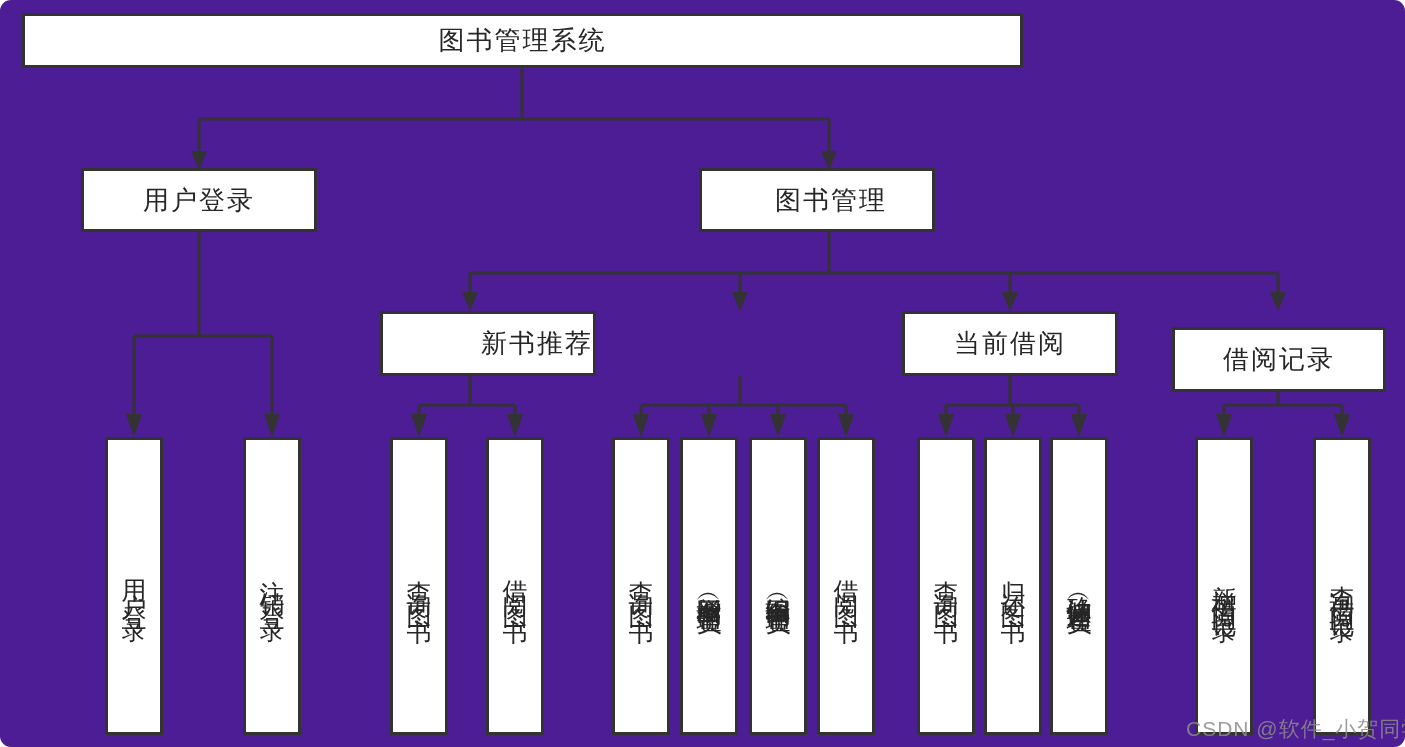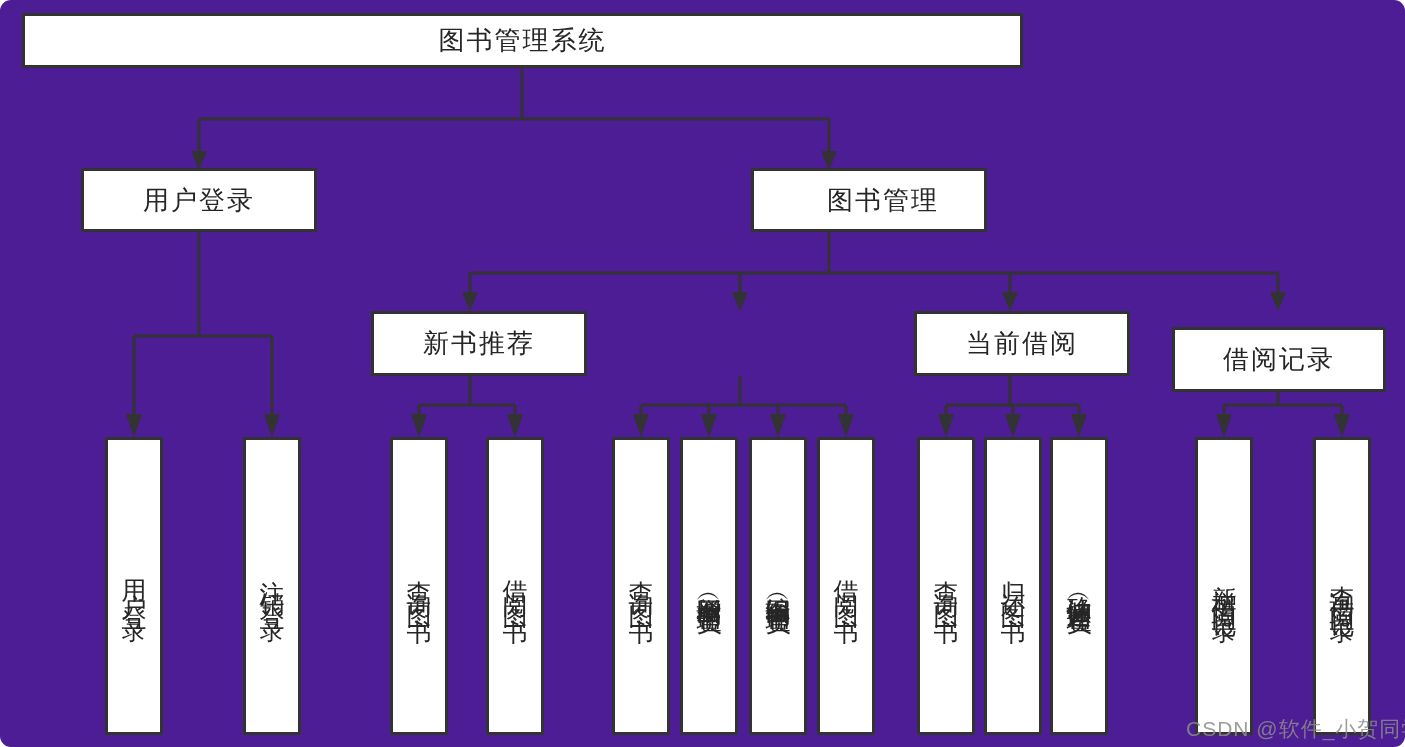--- a/index.html
+++ b/index.html
@@ -101,28 +101,28 @@
     </g>
   </svg>
 
   <div class="node node-h" style="left:22px; top:13px; width:1001px; height:55px;">
     <span>图书管理系统</span>
   </div>
 
   <div class="node node-h" style="left:81px; top:168px; width:236px; height:64px;">
     <span>用户登录</span>
   </div>
-  <div class="node node-h" style="left:751px; top:168px; width:236px; height:64px;padding-left:28px;">
+  <div class="node node-h" style="left:699px; top:168px; width:236px; height:64px;padding-left:28px;">
     <span>图书管理</span>
   </div>
 
-  <div class="node node-h" style="left:371px; top:311px; width:216px; height:65px;">
+  <div class="node node-h" style="left:380px; top:311px; width:216px; height:65px;justify-content:flex-end;">
     <span>新书推荐</span>
   </div>
-  <div class="node node-h" style="left:902px; top:311px; width:216px; height:65px;margin-left:12px;">
+  <div class="node node-h" style="left:902px; top:311px; width:216px; height:65px;">
     <span>当前借阅</span>
   </div>
   <div class="node node-h" style="left:1172px; top:327px; width:214px; height:65px;">
     <span>借阅记录</span>
   </div>
 
   <div class="node node-v ls-4" style="left:105px; top:437px; width:58px; height:298px;">
     <span>用户登录</span>
   </div>
   <div class="node node-v ls-4" style="left:243px; top:437px; width:58px; height:298px;">

